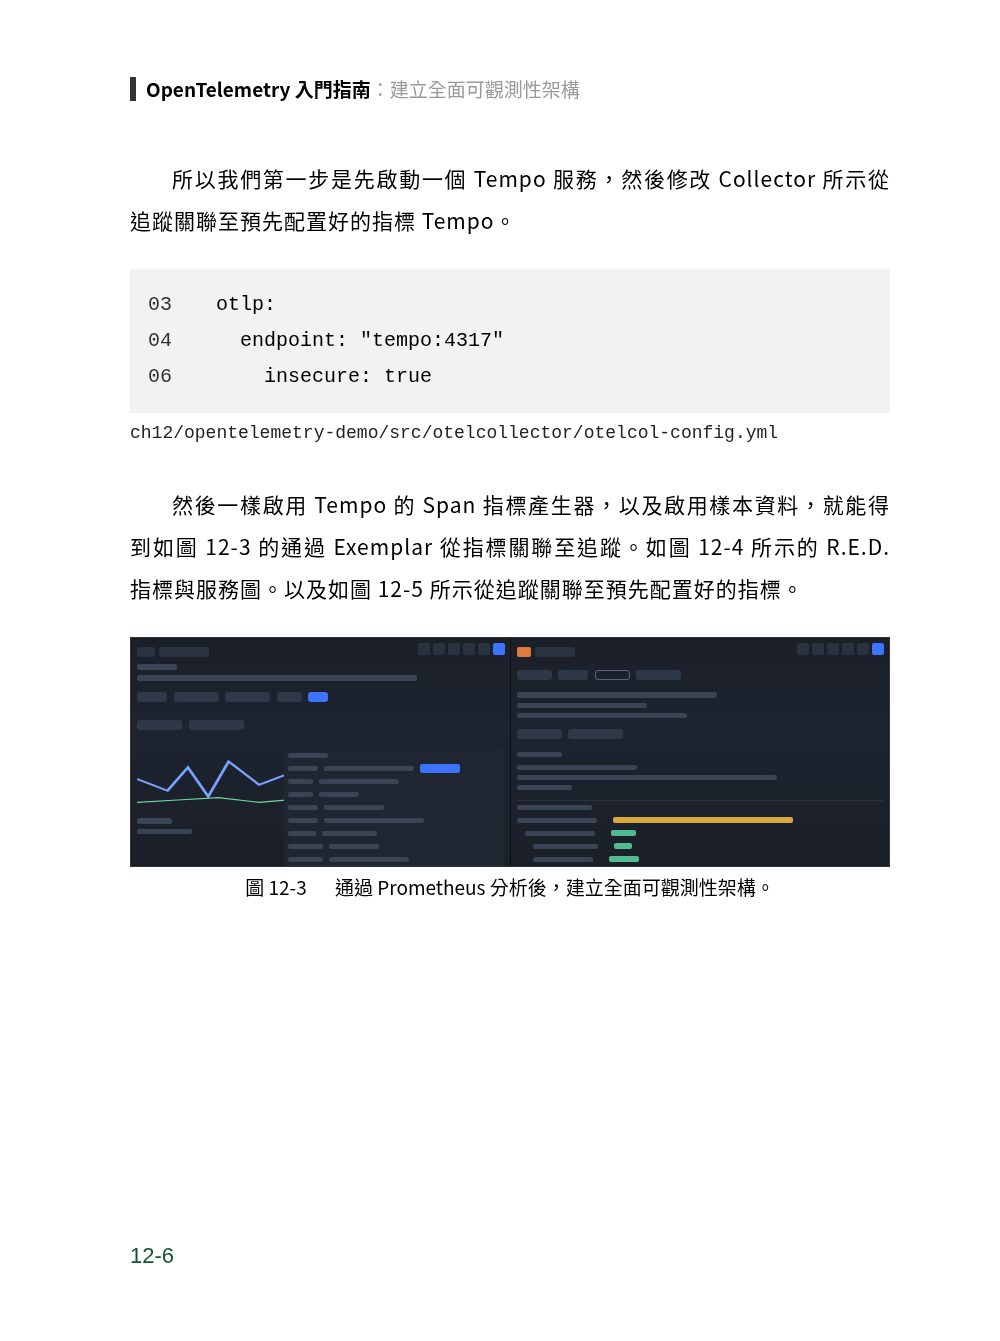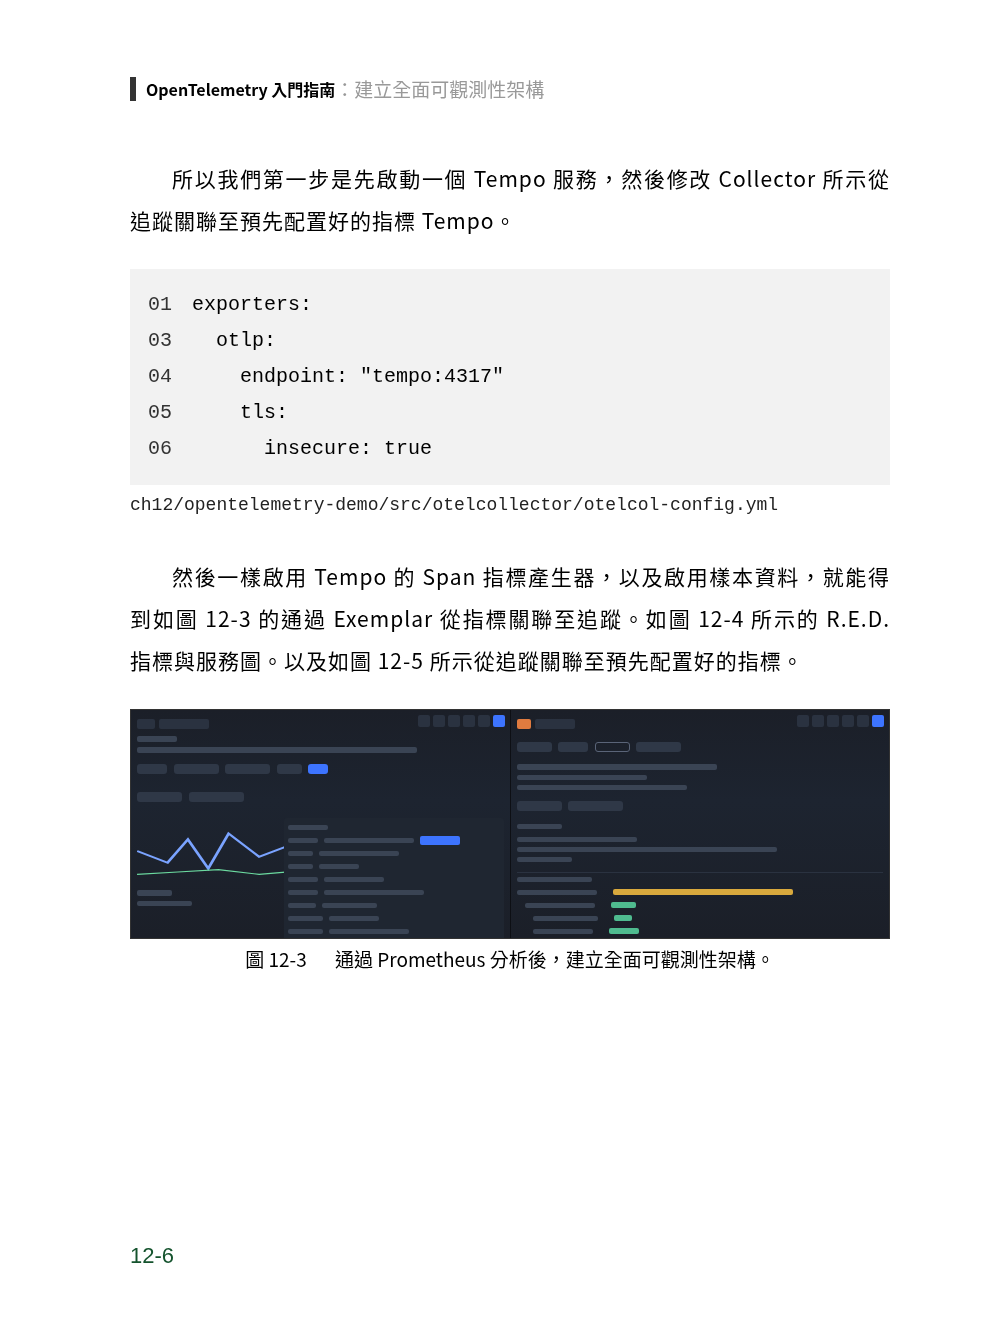--- a/index.html
+++ b/index.html
@@ -17,21 +17,21 @@
       display: flex;
       align-items: center;
     }
     .header-accent {
       width: 6px;
       height: 24px;
       background: #333;
       margin-right: 10px;
     }
     .header-title-bold {
-      font-size: 16px;
+      font-size: 19px;
       font-weight: 700;
       color: #000;
     }
     .header-title-light {
       font-size: 19px;
       font-weight: 400;
       color: #999;
     }
     .para {
       font-size: 21px;
@@ -195,24 +195,22 @@
 
 <div class="header-bar">
   <div class="header-accent"></div>
   <span class="header-title-bold">OpenTelemetry 入門指南</span>
   <span class="header-title-light">：建立全面可觀測性架構</span>
 </div>
 
 <p class="para">所以我們第一步是先啟動一個 Tempo 服務，然後修改 Collector 所示從追蹤關聯至預先配置好的指標 Tempo。</p>
 
 <div class="code-block">
-  <div class="code-line"><span class="code-ln">01</span><span>exporters:</span></div>
   <div class="code-line"><span class="code-ln">03</span><span>  otlp:</span></div>
   <div class="code-line"><span class="code-ln">04</span><span>    endpoint: "tempo:4317"</span></div>
-  <div class="code-line"><span class="code-ln">05</span><span>    tls:</span></div>
   <div class="code-line"><span class="code-ln">06</span><span>      insecure: true</span></div>
 </div>
 
 <div class="code-caption">ch12/opentelemetry-demo/src/otelcollector/otelcol-config.yml</div>
 
 <p class="para">然後一樣啟用 Tempo 的 Span 指標產生器，以及啟用樣本資料，就能得到如圖 12-3 的通過 Exemplar 從指標關聯至追蹤。如圖 12-4 所示的 R.E.D. 指標與服務圖。以及如圖 12-5 所示從追蹤關聯至預先配置好的指標。</p>
 
 <div class="figure">
   <div class="figure-img">
 

